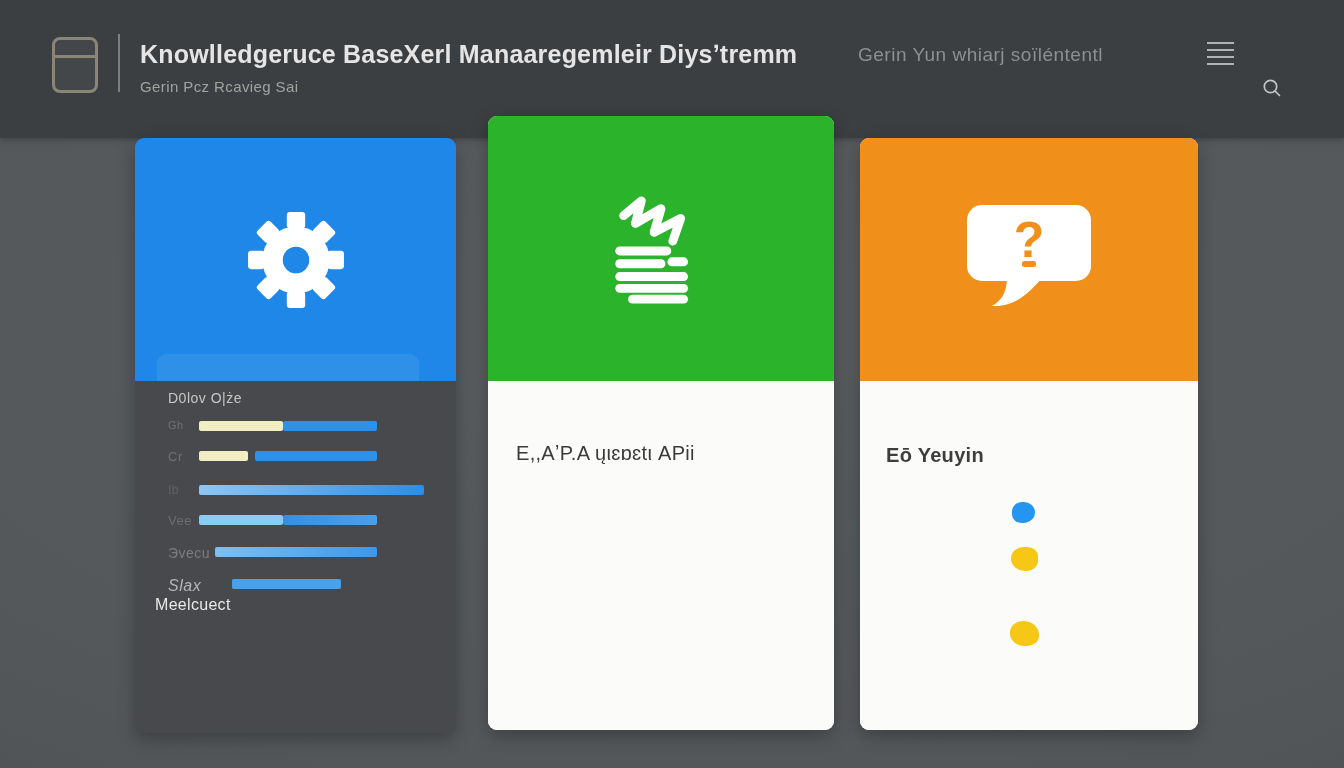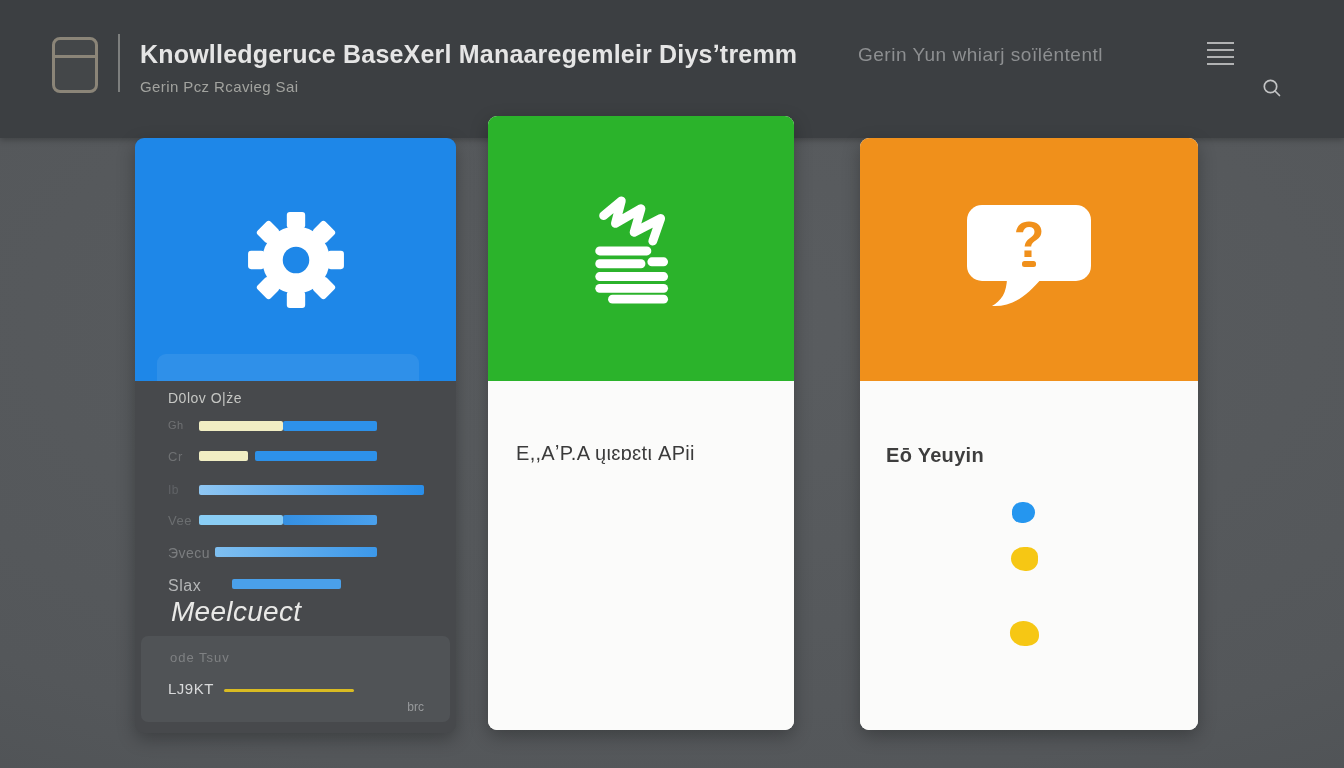--- a/index.html
+++ b/index.html
@@ -37,34 +37,34 @@
   #card-stats { left:135px; top:138px; width:321px; height:595px; background:#47494c; }
   #card-stats .card-head { height:243px; background:#1e87e8; }
   .head-tab { position:absolute; left:22px; bottom:0; width:262px; height:27px;
               border-radius:9px 9px 0 0; background:rgba(255,255,255,.08); }
   .list-title { position:absolute; left:33px; top:252px; font-size:14px; color:#c6c7c4;
                 letter-spacing:.5px; }
   .stat-row { position:absolute; left:0; right:0; height:12px; }
   .stat-label { position:absolute; left:33px; top:-2px; font-size:13px; letter-spacing:.5px; }
   .stat-bar { position:absolute; top:0; height:10px; display:flex; }
   .stat-bar span { display:block; height:10px; border-radius:2px; }
-  .footer-title { position:absolute; left:36px; top:458px; font-size:28px; color:#e9e9e7;
-                  letter-spacing:.3px;font-style:italic; }
+  .footer-title { position:absolute; left:20px; top:458px; font-size:16px; color:#e9e9e7;
+                  letter-spacing:.3px; }
   .stats-panel { position:absolute; left:6px; right:6px; top:498px; height:86px;
                  border-radius:7px; background:#505356; }
   .panel-caption { position:absolute; left:29px; top:14px; font-size:13px; color:#7f8183;
                    letter-spacing:1px; }
   .panel-value { position:absolute; left:27px; top:44px; font-size:15px; color:#d9dadb;
                  letter-spacing:.5px; }
   .panel-line { position:absolute; left:83px; top:53px; width:130px; height:3px;
                 border-radius:2px; }
   .panel-note { position:absolute; right:26px; bottom:8px; font-size:12px; color:#97999b; }
 
   
-  #card-docs { left:488px; top:116px; width:306px; height:614px; background:#fbfbfa; }
+  #card-docs { left:488px; top:116px; width:346px; height:614px; background:#fbfbfa; }
   #card-docs .card-head { height:265px; background:#2bb32b; }
   #card-docs .card-body-white { top:265px; }
   .docs-title { position:absolute; left:28px; top:326px; font-size:20px; color:#3b3b3b;
                 letter-spacing:.3px; white-space:nowrap; }
 
   
   #card-faq { left:860px; top:138px; width:338px; height:592px; background:#fbfbfa; }
   #card-faq .card-head { height:243px; background:#f0901b; }
   #card-faq .card-body-white { top:243px; }
   .faq-title { position:absolute; left:26px; top:306px; font-size:20px; font-weight:600;
@@ -153,36 +153,30 @@
             <span style="width: 84px; background: rgb(138, 205, 244);"></span>
             <span style="width: 94px; background: linear-gradient(90deg, rgb(53, 144, 226), rgb(74, 160, 236));"></span>
           </div>
         </div>
         <div class="stat-row" style="top: 409px;">
           <span class="stat-label" style="color: rgb(123, 125, 127); font-size: 14px;">Эvecu</span>
           <div class="stat-bar" style="left: 80px;">
             <span style="width: 162px; background: linear-gradient(90deg, rgb(127, 191, 240), rgb(60, 152, 234));"></span>
           </div>
         </div>
-        <div class="stat-row" style="top: 441px;">
+        <div class="stat-row" style="top: 441px; font-style: italic;">
           <span class="stat-label" style="color: rgb(180, 182, 183); font-size: 16px;">Slax</span>
           <div class="stat-bar" style="left: 97px;">
             <span style="width: 109px; background: rgb(74, 160, 234);"></span>
           </div>
         </div>
       </div>
 
     <div class="footer-title">Meelcuect</div>
 
-    <div class="stats-panel">
-      <div class="panel-caption">ode Tsuv</div>
-      <div class="panel-value">LJ9KT</div>
-      <div class="panel-line" style="background: rgb(217, 187, 34);"></div>
-      <div class="panel-note">brc</div>
-    </div>
   </div>
 
   <div id="card-docs" class="card">
     <div class="card-head">
       <svg width="118" height="118" viewBox="0 0 120 120" fill="none" stroke="#ffffff" stroke-width="9" stroke-linecap="round" stroke-linejoin="round">
         <path d="M22,26 L40,11 L34,34 L60,19 L53,43 L80,29 L72,52"></path>
         <path d="M18,62 H66"></path>
         <path d="M18,75 H60"></path>
         <path d="M71,73 H83"></path>
         <path d="M18,88 H83"></path>

